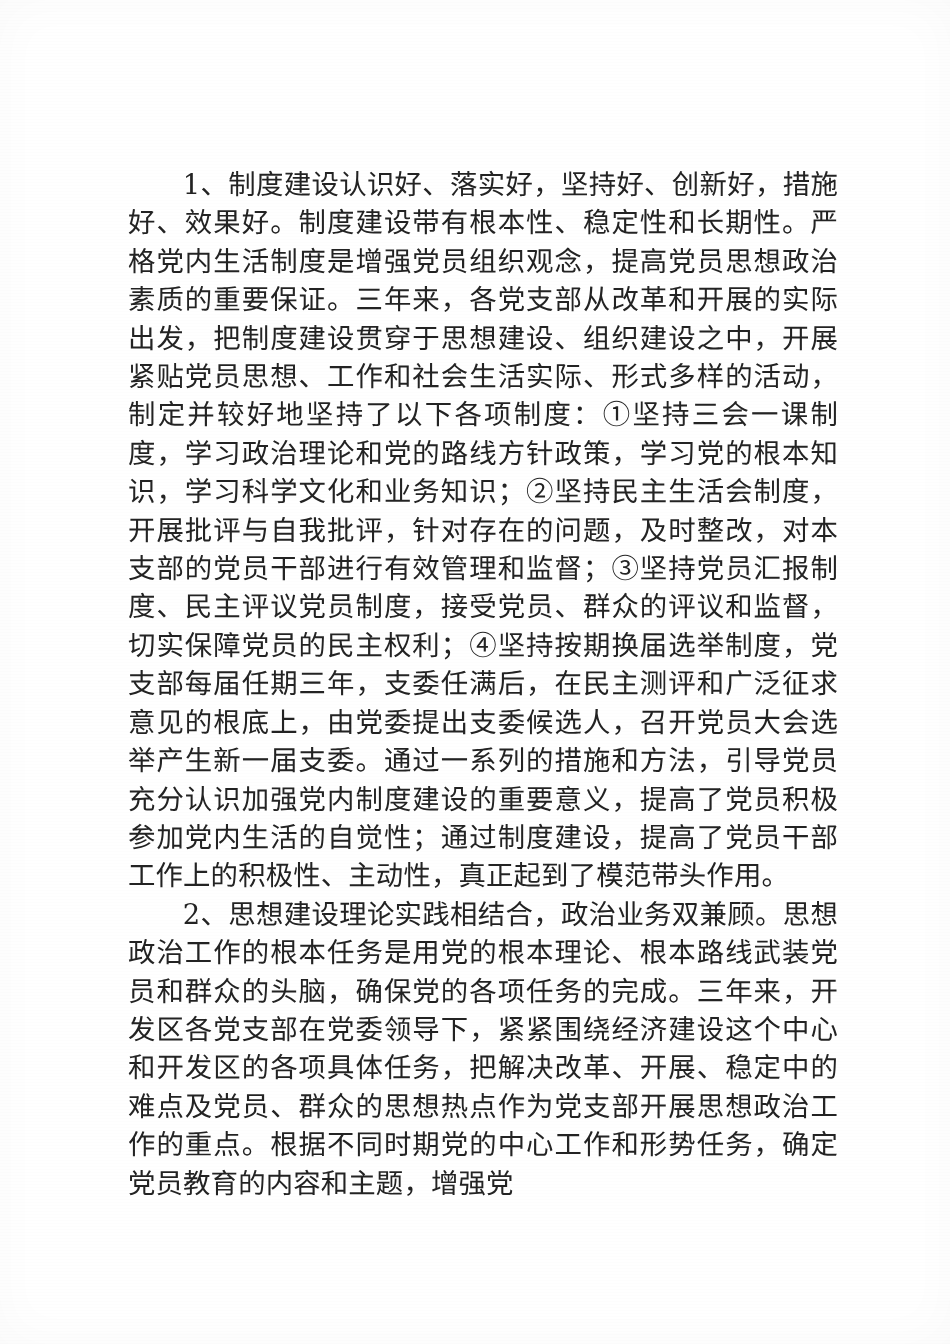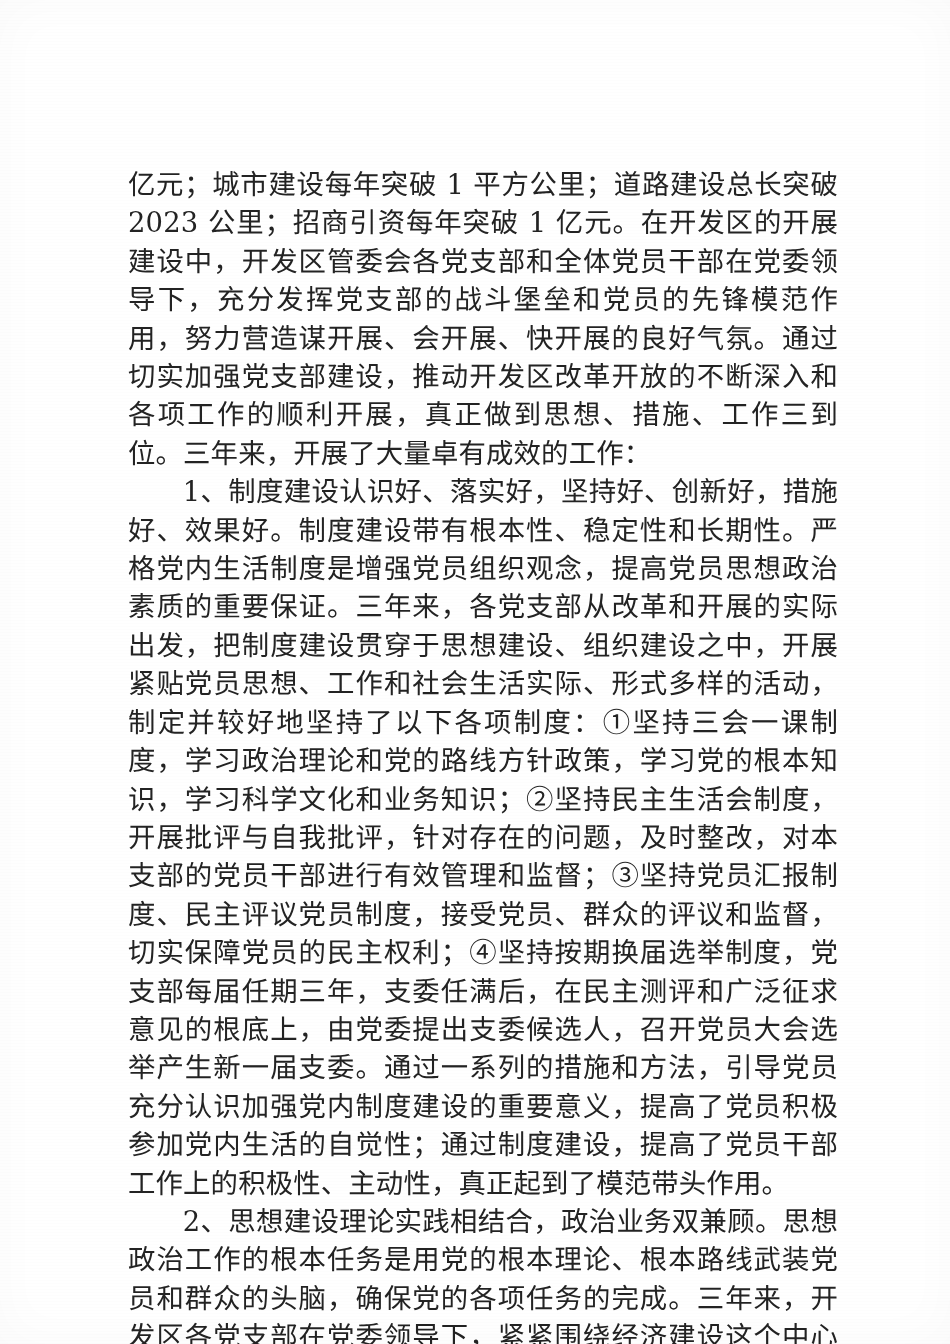--- a/index.html
+++ b/index.html
@@ -73,21 +73,20 @@
     box-shadow: inset 0 0 52px rgba(0,0,0,0.022);
   }
 </style>
 </head>
 <body>
 
 <div id="page">
 
   <div id="doc-body">
 
-    <p class="cont">亿元；城市建设每年突破 1 平方公里；道路建设总长突破 2023 公里；招商引资每年突破 1 亿元。在开发区的开展建设中，开发区管委会各党支部和全体党员干部在党委领导下，充分发挥党支部的战斗堡垒和党员的先锋模范作用，努力营造谋开展、会开展、快开展的良好气氛。通过切实加强党支部建设，推动开发区改革开放的不断深入和各项工作的顺利开展，真正做到思想、措施、工作三到位。三年来，开展了大量卓有成效的工作：</p>
 
     <p class="indent">1、制度建设认识好、落实好，坚持好、创新好，措施好、效果好。制度建设带有根本性、稳定性和长期性。严格党内生活制度是增强党员组织观念，提高党员思想政治素质的重要保证。三年来，各党支部从改革和开展的实际出发，把制度建设贯穿于思想建设、组织建设之中，开展紧贴党员思想、工作和社会生活实际、形式多样的活动，制定并较好地坚持了以下各项制度：①坚持三会一课制度，学习政治理论和党的路线方针政策，学习党的根本知识，学习科学文化和业务知识；②坚持民主生活会制度，开展批评与自我批评，针对存在的问题，及时整改，对本支部的党员干部进行有效管理和监督；③坚持党员汇报制度、民主评议党员制度，接受党员、群众的评议和监督，切实保障党员的民主权利；④坚持按期换届选举制度，党支部每届任期三年，支委任满后，在民主测评和广泛征求意见的根底上，由党委提出支委候选人，召开党员大会选举产生新一届支委。通过一系列的措施和方法，引导党员充分认识加强党内制度建设的重要意义，提高了党员积极参加党内生活的自觉性；通过制度建设，提高了党员干部工作上的积极性、主动性，真正起到了模范带头作用。</p>
 
     <p class="indent">2、思想建设理论实践相结合，政治业务双兼顾。思想政治工作的根本任务是用党的根本理论、根本路线武装党员和群众的头脑，确保党的各项任务的完成。三年来，开发区各党支部在党委领导下，紧紧围绕经济建设这个中心和开发区的各项具体任务，把解决改革、开展、稳定中的难点及党员、群众的思想热点作为党支部开展思想政治工作的重点。根据不同时期党的中心工作和形势任务，确定党员教育的内容和主题，增强党</p>
 
   </div>
 
   <div id="scan-grain"></div>
   <div id="page-vignette"></div>
 

